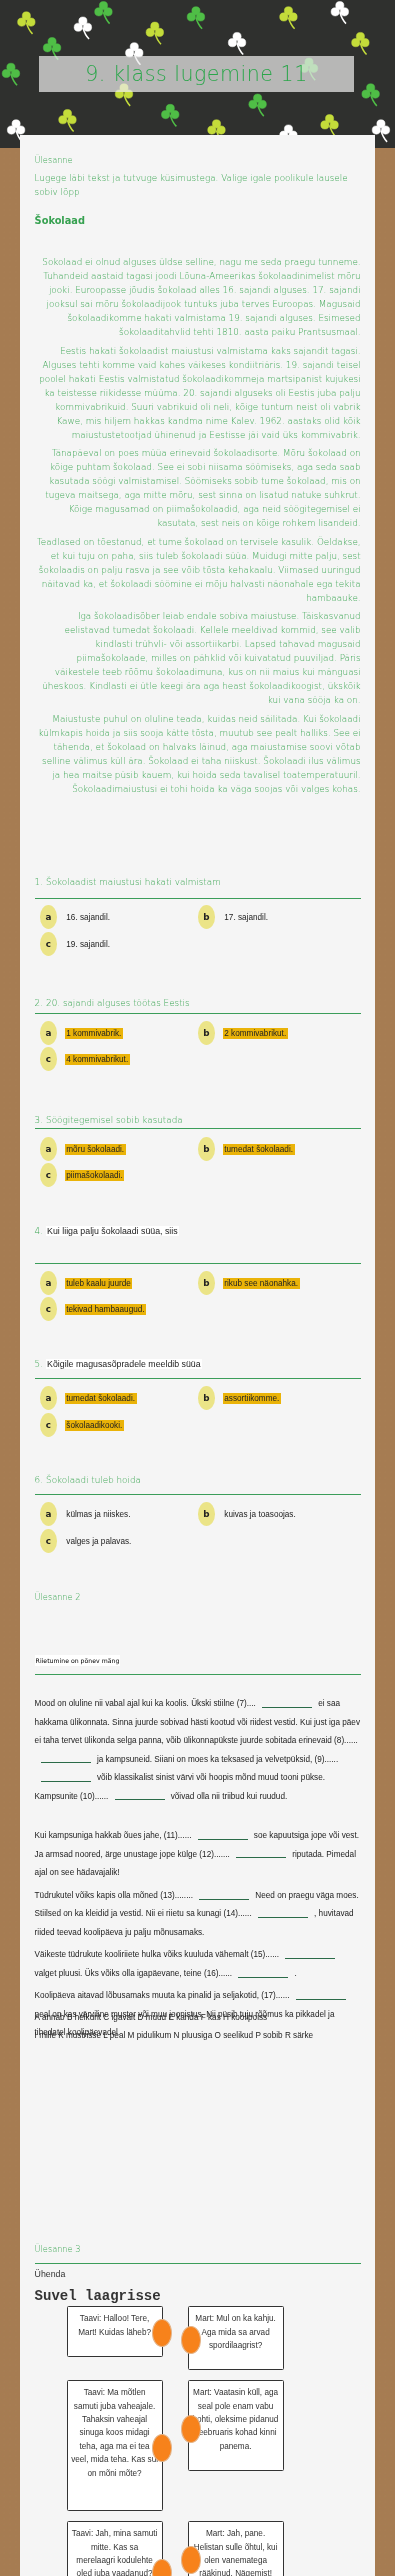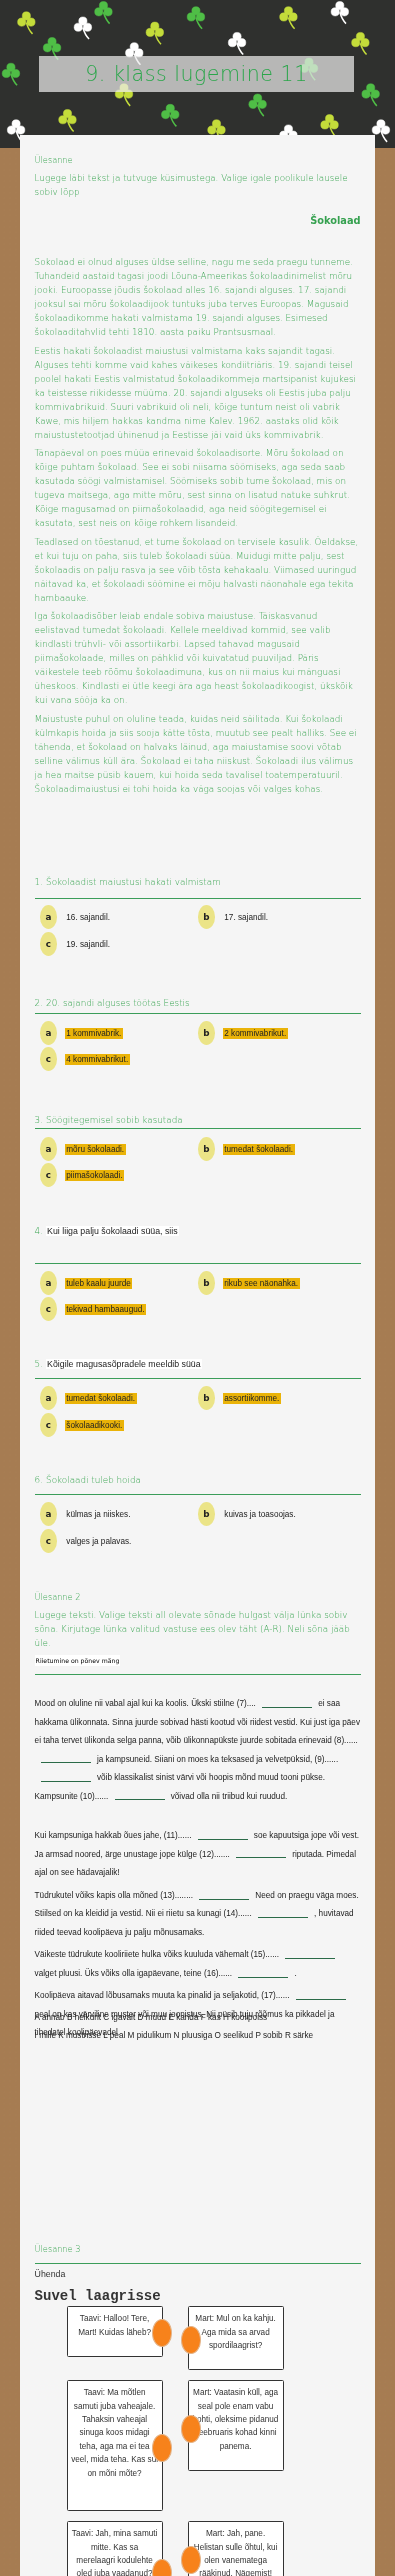--- a/index.html
+++ b/index.html
@@ -39,22 +39,22 @@
       background: #f5f5f5;
     }
     .inner { position: absolute; left: 15px; width: 326px; }
     .hand {
       font-family: "DejaVu Sans", sans-serif;
       color: #3aa552;
       font-weight: 300;
     }
     .lbl { font-size: 8.2px; }
     .inst { font-size: 8.8px; line-height: 14px; }
-    .heading { font-size: 9.8px; font-weight: bold; color: #36a150; text-align: right; }
-    .para { font-size: 8.8px; line-height: 14px; margin: 0 0 4.6px 0; }
+    .heading { font-size: 9.8px; font-weight: bold; color: #36a150; }
+    .para { font-size: 8.8px; line-height: 14px; margin: 0 0 4.6px 0; text-align: right; }
     .q-title { font-size: 8.8px; display: flex; align-items: baseline; gap: 3.1px; }
     .q-title .num { color: #3aa552; }
     .q-title .dark { color: #222; background: #fff; font-family: "Liberation Sans", sans-serif; padding: 0 1px; }
     .rule { height: 0.5px; background: #3b9d5a; width: 326px; position: absolute; }
     .opt { position: absolute; display: flex; align-items: center; }
     .bubble {
       width: 17.5px; height: 24px; border-radius: 50%;
       background: #ebe487; display: flex; align-items: center; justify-content: center;
       font-family: "DejaVu Sans", sans-serif; font-weight: bold; font-size: 8.8px; color: #222;
     }
@@ -245,21 +245,20 @@
   <div class="opt" style="left:178px;top:1367px">
       <div class="bubble">b</div>
       <span class="opt-text plain">kuivas ja toasoojas.</span>
     </div>
   <div class="opt" style="left:20px;top:1394px">
       <div class="bubble">c</div>
       <span class="opt-text plain">valges ja palavas.</span>
     </div>
 
   <div class="inner hand lbl" style="top:1457px">Ülesanne 2</div>
-  <div class="inner hand inst" style="top:1473px">Lugege teksti.  Valige teksti all olevate sõnade hulgast välja lünka sobiv sõna. Kirjutage lünka valitud vastuse ees olev täht (A-R). Neli sõna jääb üle.</div>
   <div class="inner" style="top:1520px">
     <span class="subtitle-box">Riietumine on põnev mäng</span>
   </div>
   <div class="rule" style="left:15px;top:1539px"></div>
 
   <div class="inner gap-text" style="top:1560px">
     <div style="margin-bottom:21px">
       <span>Mood on oluline nii vabal ajal kui ka koolis. Ükski stiilne (7)....</span><span class="blank"></span><span>ei saa hakkama ülikonnata. Sinna juurde sobivad hästi kootud või riidest vestid. Kui just iga päev ei taha tervet ülikonda selga panna, võib ülikonnapükste juurde sobitada erinevaid (8)......</span><span class="blank"></span><span>ja kampsuneid. Siiani on moes ka teksased ja velvetpüksid, (9)......</span><span class="blank"></span><span>võib klassikalist sinist värvi või hoopis mõnd muud tooni pükse. Kampsunite (10)......</span><span class="blank"></span><span>võivad olla nii triibud kui ruudud.</span>
     </div>
     <div style="margin-bottom:4.1px">

